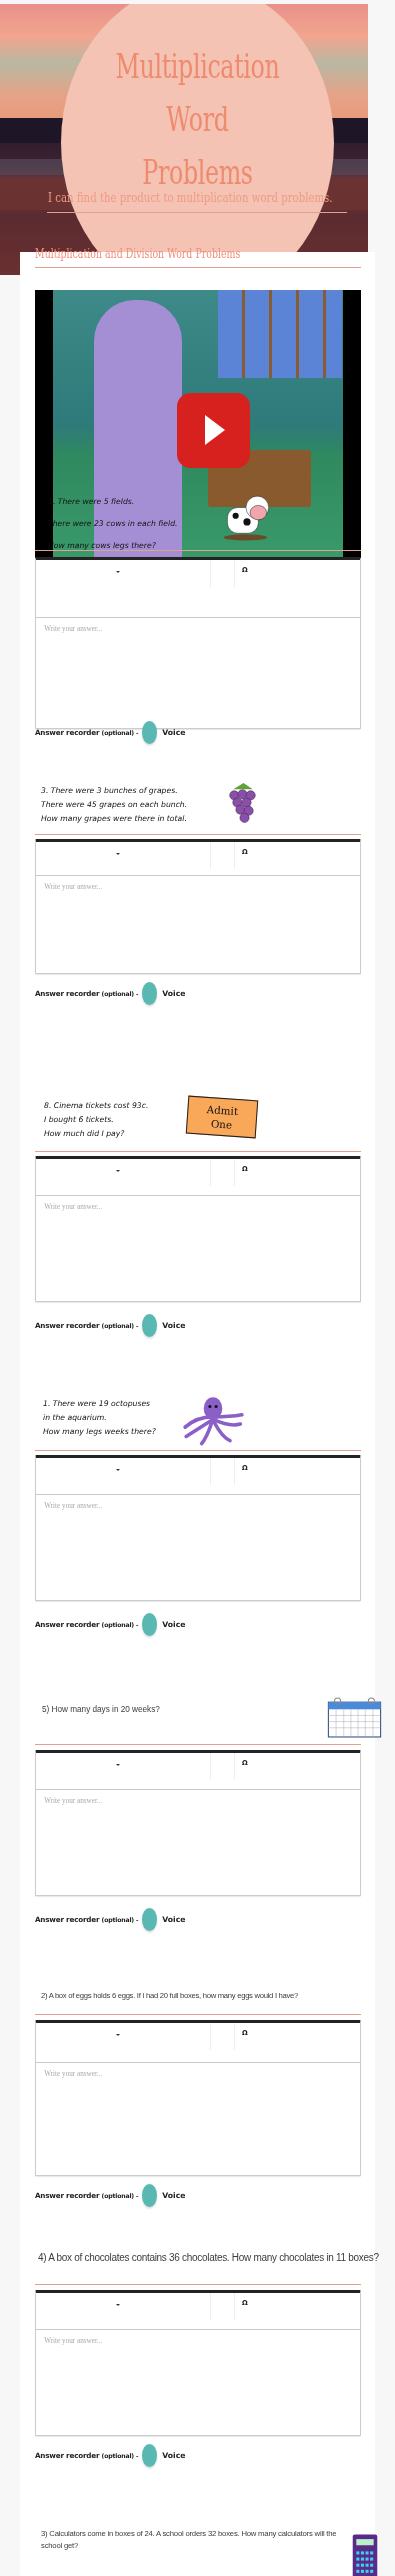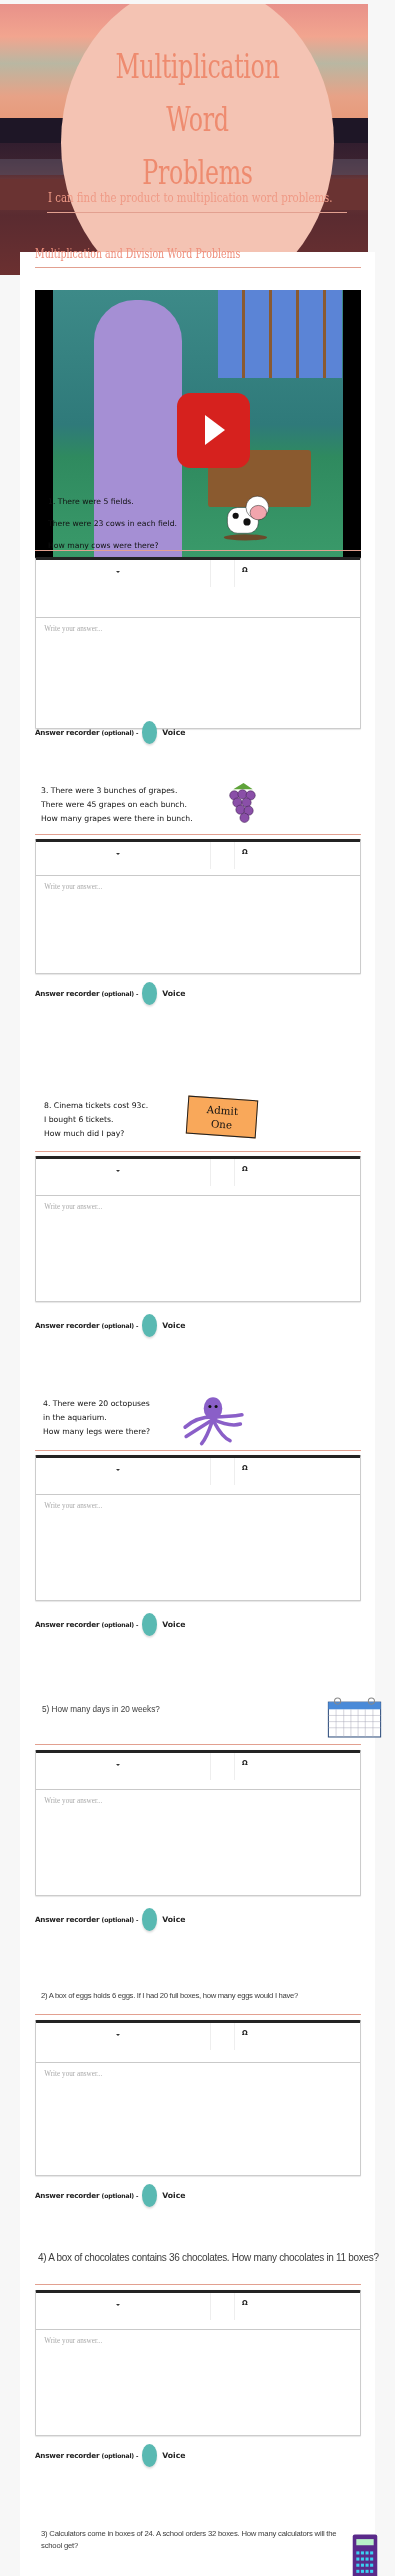--- a/index.html
+++ b/index.html
@@ -22,21 +22,21 @@
   .section-title { font-family: "DejaVu Serif", serif; font-size: 12.4px; color: #ee8f7c; white-space: nowrap; transform-origin: left top; transform: scaleX(.76); }
 
   .video { left: 35px; top: 290px; width: 326px; height: 269px; background: #000; overflow: hidden; }
   .video-scene { position: absolute; left: 18px; top: 0; width: 290px; height: 269px; background: linear-gradient(180deg, #3d8a88 0%, #2f7a7a 50%, #2f8a5f 62%, #3a9a6a 100%); }
   .video-window { position: absolute; left: 165px; top: 0; width: 124px; height: 88px; background: repeating-linear-gradient(90deg, #5b84d6 0 24px, #8a5a30 24px 27px); }
   .video-lady { position: absolute; left: 41px; top: 10.3px; width: 88px; height: 259px; background: #a58fd4; border-radius: 41px 41px 0 0; }
   .video-desk { position: absolute; left: 155px; top: 160px; width: 103px; height: 57px; background: #8a5a2f; border-radius: 3.1px; }
   .play-btn { position: absolute; left: 142px; top: 103px; width: 73px; height: 75px; background: #d6211e; border-radius: 13.4px; }
   .play-tri { position: absolute; left: 28px; top: 21.6px; width: 0; height: 0; border-top: 15.5px solid transparent; border-bottom: 15.5px solid transparent; border-left: 20.6px solid #fff; }
 
-  .problem-text { font-family: "DejaVu Sans", sans-serif; font-size: 7.7px; line-height: 15px; color: #111; white-space: nowrap; }
+  .problem-text { font-family: "DejaVu Sans", sans-serif; font-size: 7.7px; line-height: 15px; color: #111; white-space: nowrap; font-style: italic; }
   .problem-text2 { font-family: "Liberation Sans", sans-serif; font-size: 8.2px; line-height: 12.4px; color: #3c3c3c; }
 
   .editor { width: 326px; border: 0.5px solid #ccc; border-top: 3.6px solid #232323; border-radius: 1.5px; background: #fff; box-shadow: 0 0.5px 1px rgba(0,0,0,.1); }
   .toolbar { position: relative; height: 58px; border-bottom: 1px solid #c9c9c9; }
   .tb-select { position: absolute; left: 0; top: 0; width: 175px; height: 27px; border-right: 0.5px solid #eee; cursor: pointer; }
   .tb-caret { position: absolute; left: 80px; top: 11.3px; width: 0; height: 0; border-left: 2.1px solid transparent; border-right: 2.1px solid transparent; border-top: 2.6px solid #333; }
   .tb-sep { position: absolute; left: 175px; top: 0; width: 24px; height: 27px; border-right: 0.5px solid #eee; }
   .tb-omega { position: absolute; left: 206px; top: 6.2px; font-family: "DejaVu Sans", sans-serif; font-size: 6.7px; font-weight: bold; color: #222; cursor: pointer; }
   .answer { display: block; width: 100%; border: none; outline: none; resize: none; padding: 7.2px 8.2px; font-family: Liberation Serif, serif; font-size: 7.2px; color: #333; background: #fff; }
   .answer::placeholder { color: #aaa; }
@@ -77,21 +77,21 @@
     <div class="video-desk"></div>
   </div>
   <div class="play-btn">
     <div class="play-tri"></div>
   </div>
 </div>
 
 <div class="abs problem-text" style="left:48px; top:494px;">
   <div>1.  There were 5 fields.</div>
   <div style="margin-top:7.2px">There were 23 cows in each field.</div>
-  <div style="margin-top:7.2px">How many cows were there?</div>
+  <div style="margin-top:7.2px">How many cows legs there?</div>
 </div>
 <svg class="abs" style="left:217px; top:492px;" width="60" height="49" viewBox="0 0 116 95">
   <ellipse cx="55" cy="88" rx="42" ry="6" fill="#6b4a2a"></ellipse>
   <rect x="20" y="30" width="60" height="50" rx="20" fill="#fff" stroke="#222"></rect>
   <circle cx="36" cy="46" r="6" fill="#111"></circle>
     <circle cx="58" cy="58" r="7" fill="#111"></circle>
   <circle cx="78" cy="30" r="22" fill="#fff" stroke="#222"></circle>
   <ellipse cx="80" cy="40" rx="16" ry="14" fill="#f1a5ad" stroke="#222"></ellipse>
 </svg>
 <div class="abs rule" style="left:35px; top:550px; width:326px;"></div>
@@ -108,21 +108,21 @@
 <div class="abs recorder" style="left:35px; top:721px;">
   <span class="rec-label"><span>Answer recorder</span> <span class="rec-opt">(optional)</span></span>
   <span class="rec-dash">-</span>
   <div class="rec-btn"></div>
   <span class="rec-voice">Voice</span>
 </div>
 
 <div class="abs problem-text" style="left:41px; top:783px;">
   <div>3. There were 3 bunches of grapes.</div>
   <div style="margin-top:-1px">There were 45 grapes on each bunch.</div>
-  <div style="margin-top:-1px">How many grapes were there in bunch.</div>
+  <div style="margin-top:-1px">How many grapes were there in total.</div>
 </div>
 <svg class="abs" style="left:223px; top:779px;" width="41" height="46" viewBox="0 0 80 90">
   <path d="M20 20 L40 8 L58 20 Z" fill="#5fa33a"></path>
   <g fill="#8a4fa8" stroke="#3a1a4a">
     <circle cx="22" cy="32" r="9"></circle>
       <circle cx="38" cy="30" r="9"></circle>
       <circle cx="54" cy="32" r="9"></circle>
     <circle cx="28" cy="46" r="9"></circle>
       <circle cx="46" cy="46" r="9"></circle>
       <circle cx="34" cy="60" r="9"></circle>
@@ -169,23 +169,23 @@
   <textarea class="answer" style="height: 105px;" placeholder="Write your answer..."></textarea>
 </div>
 <div class="abs recorder" style="left:35px; top:1314px;">
   <span class="rec-label"><span>Answer recorder</span> <span class="rec-opt">(optional)</span></span>
   <span class="rec-dash">-</span>
   <div class="rec-btn"></div>
   <span class="rec-voice">Voice</span>
 </div>
 
 <div class="abs problem-text" style="left:43px; top:1396px;">
-  <div>4. There were 20 octopuses</div>
+  <div>1. There were 19 octopuses</div>
   <div style="margin-top:-1px">in the aquarium.</div>
-  <div style="margin-top:-1px">How many legs were there?</div>
+  <div style="margin-top:-1px">How many legs weeks there?</div>
 </div>
 <svg class="abs" style="left:181px; top:1396px;" width="64" height="52" viewBox="0 0 124 100">
   <g stroke="#8a5fc8" stroke-width="7" fill="none" stroke-linecap="round">
     <path d="M62 40 Q30 40 8 60"></path>
       <path d="M62 40 Q95 40 118 36"></path>
     <path d="M62 45 Q30 65 10 78"></path>
       <path d="M62 45 Q95 60 115 54"></path>
     <path d="M60 50 Q50 80 40 92"></path>
       <path d="M64 50 Q80 80 95 86"></path>
   </g>

